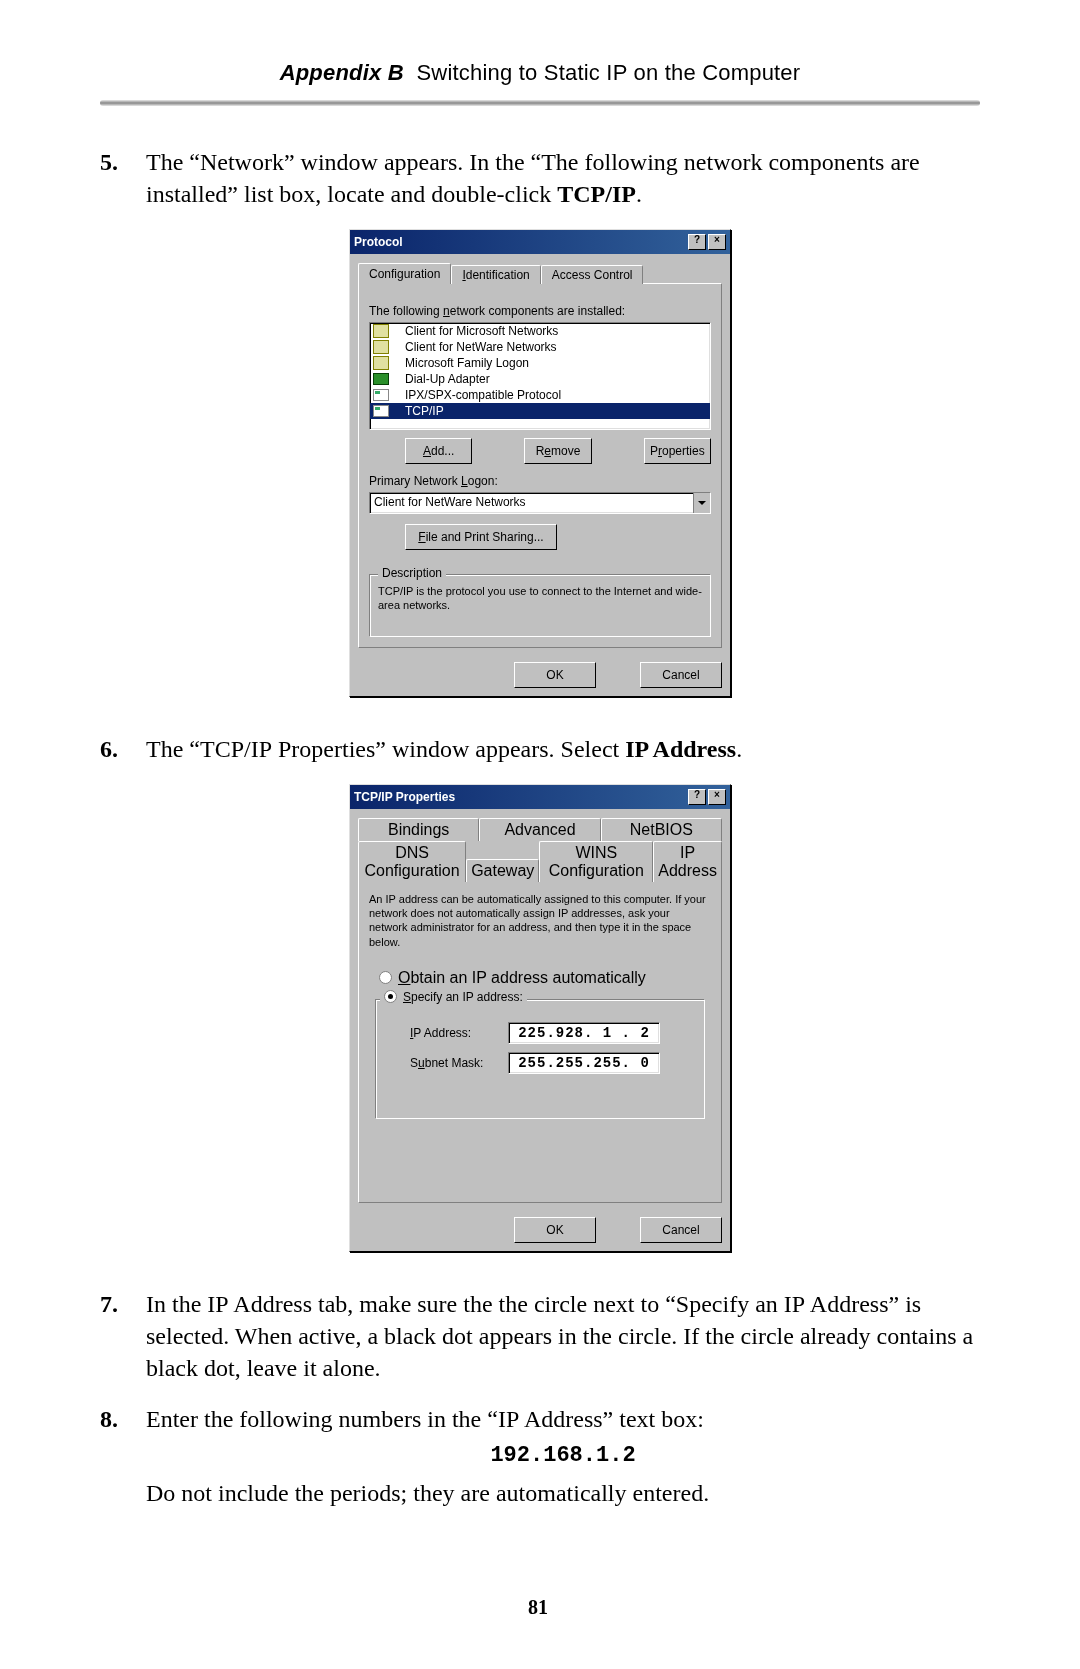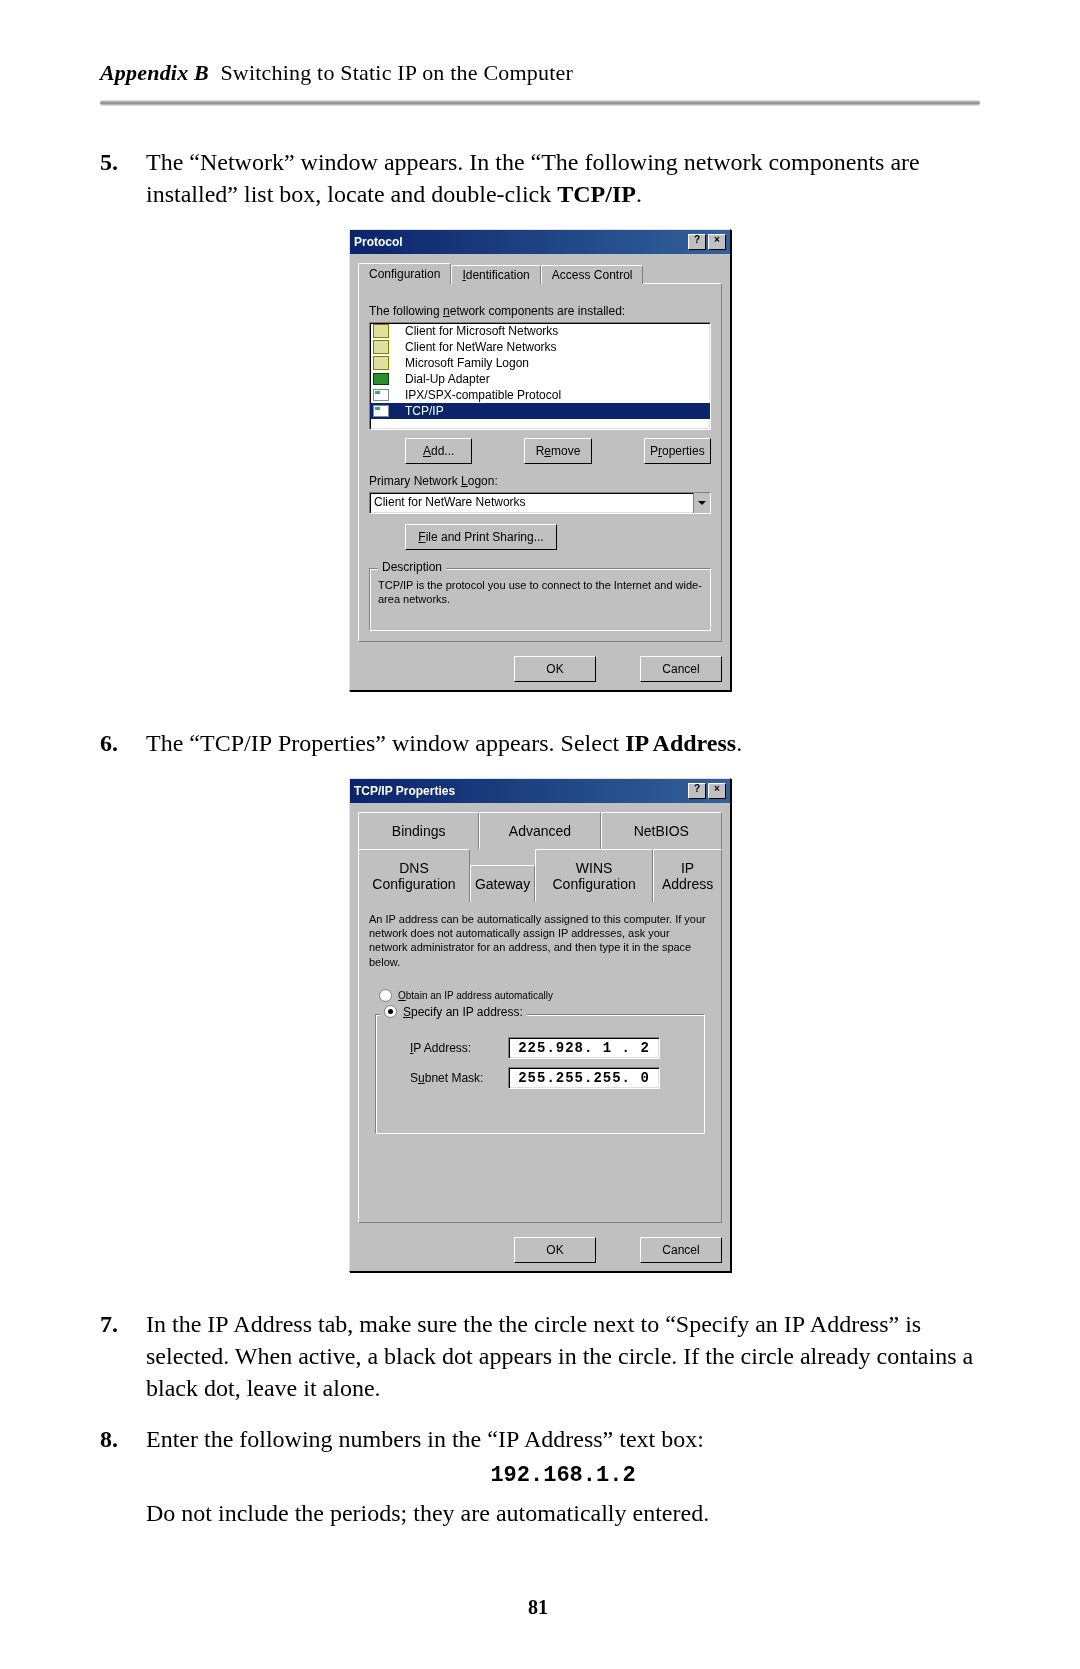--- a/index.html
+++ b/index.html
@@ -11,22 +11,23 @@
     width: 1080px;
   }
   .page {
     width: 1080px;
     height: 1669px;
     position: relative;
     box-sizing: border-box;
     padding: 60px 100px 40px 100px;
   }
   .header {
+    text-align: center;
     font-size: 22px;
-    font-family: Liberation Serif, serif;
+    font-family: Liberation Sans, sans-serif;
     letter-spacing: 0.2px;
   }
   .header .bold-italic {
     font-weight: bold;
     font-style: italic;
   }
   .hr {
     height: 6px;
     margin: 14px 0 40px 0;
     background: linear-gradient(to bottom, #e8e8e8 0%, #888 50%, #e8e8e8 100%);
@@ -209,38 +210,38 @@
     background:#c0c0c0;
     border-left:1px solid #808080;
     display:flex;align-items:center;justify-content:center;
   }
   .arrow svg { width: 8px; height: 6px; }
   .groupbox {
     border: 1px solid #808080;
     border-right-color:#fff; border-bottom-color:#fff;
     box-shadow: inset 1px 1px 0 #fff;
     padding: 10px 8px 8px 8px;
-    margin-top: 18px;
+    margin-top: 24px;
     position: relative;
   }
   .groupbox .legend {
     position: absolute;
     top: -9px; left: 8px;
     background: #c0c0c0;
     padding: 0 4px;
     font-size: 12px;
   }
   .bottombtns {
     display:flex; justify-content:flex-end; gap:8px; margin-top:14px;
   }
   .bottombtns .wbtn { flex: 0 0 80px; }
 
   
   .tabstrip.row2 { flex-wrap: wrap; }
-  .tabstrip.row2 .tab { flex: 1 1 auto; text-align: center; font-size: 14px; padding: 10px 4px; }
+  .tabstrip.row2 .tab { flex: 1 1 auto; text-align: center; font-size: 16px; padding: 2px 4px; }
   .radio {
     width: 11px; height: 11px; border-radius: 50%;
     background: #fff; border: 1px solid #808080;
     display: inline-flex; align-items:center; justify-content:center;
     margin-right: 6px;
     vertical-align: middle;
     flex: 0 0 auto;
   }
   .radio.on::after { content:''; width:5px;height:5px;border-radius:50%;background:#000; display:block; }
   .formrow {
@@ -260,21 +261,21 @@
   .page-num {
     position: absolute;
     bottom: 50px;
     left: 0; right: 4px;
     text-align: center;
     font-weight: bold;
     font-size: 20px;
   }
   .desc-text { font-size: 11px; line-height: 1.25; }
   .tab2body-text { font-size: 11px; line-height: 1.3; margin-bottom: 20px; }
-  .radiorow { font-size: 10px; display:flex; align-items:center; }
+  .radiorow { font-size: 16px; display:flex; align-items:center; }
 </style>
 </head>
 <body>
 
 <div class="page">
 
   <div class="header">
     <span class="bold-italic">Appendix B</span>&nbsp;&nbsp;<span>Switching to Static IP on the Computer</span>
   </div>
   <div class="hr"></div>

